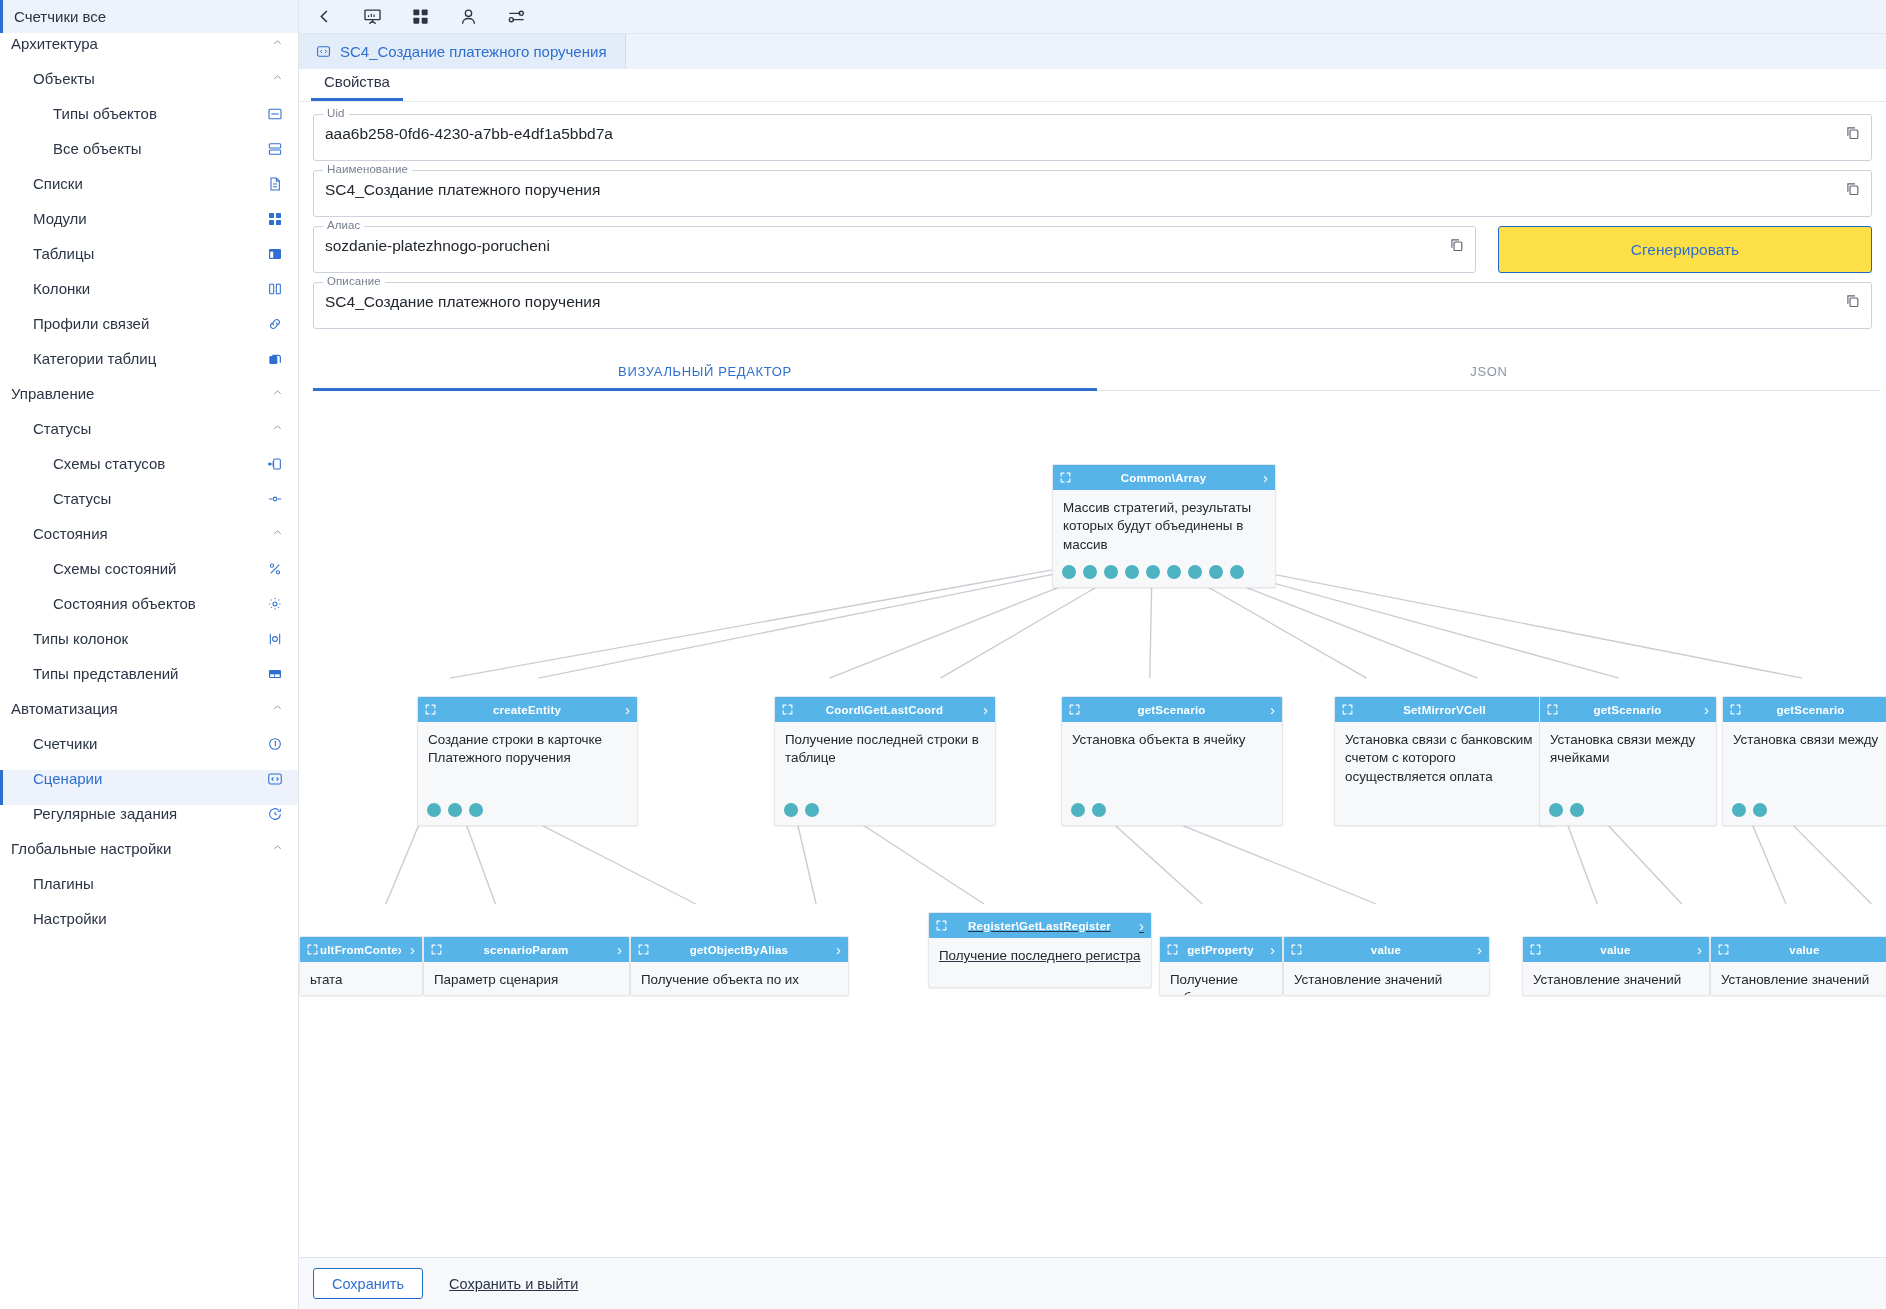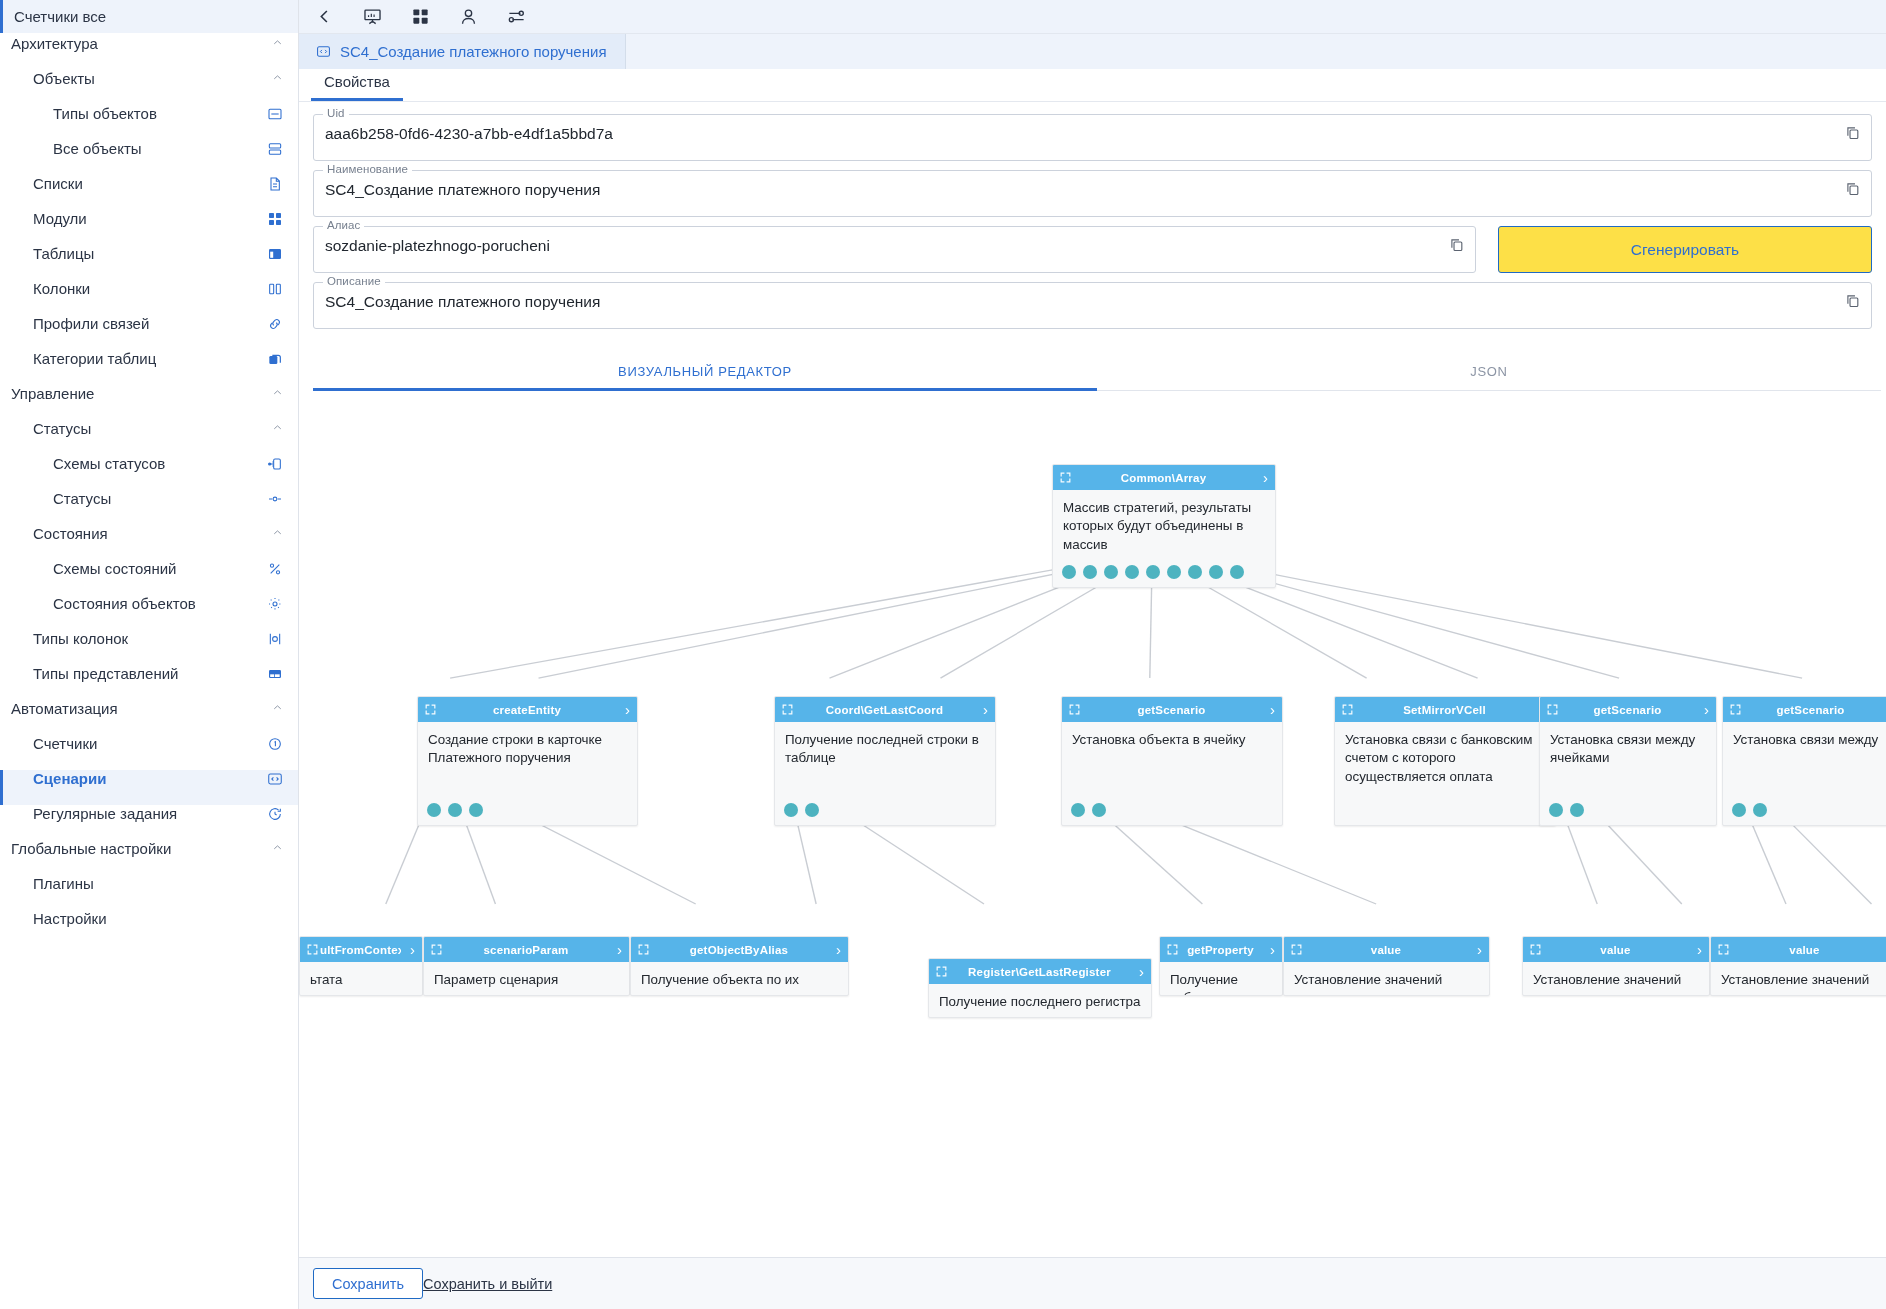--- a/index.html
+++ b/index.html
@@ -26,21 +26,21 @@
   .side-top span { font-size:15px; color:#2b3445; }
   .side-list { flex:1; padding-top:2px; }
   .srow {
     height:35px; display:flex; 
     padding-right:14px; position:relative; cursor:pointer;
   }
   .srow .lbl { flex:1; font-size:15px; color:#2b3445; white-space:nowrap; }
   .srow.lvl0 .lbl { padding-left:11px; }
   .srow.lvl1 .lbl { padding-left:33px; }
   .srow.lvl2 .lbl { padding-left:53px; }
-  .srow.active { background:#eef3fb;font-weight:bold; }
+  .srow.active { background:#eef3fb; }
   .srow.active::before {
     content:""; position:absolute; left:0; top:0; bottom:0; width:3px; background:#2f6fd0;
   }
   .srow.active .lbl { color:#2f6fd0; }
   .chev {
     width:14px; height:14px; color:#8b94a4; display:flex;
     align-items:center; justify-content:center;
   }
   .chev svg { width:13px; height:13px; }
   .ic { width:18px; height:18px; display:flex; align-items:center; justify-content:center; color:#2f6fd0;}
@@ -130,21 +130,21 @@
     letter-spacing:.2px; white-space:nowrap; overflow:hidden;
   }
   .nhead .arr { width:14px; flex:none; font-size:15px; line-height:1; text-align:right;}
   .nbody { padding:9px 10px 4px 10px; font-size:13.4px; color:#23282f; line-height:1.37; }
   .ports { position:absolute; bottom:8px; left:9px; display:flex; gap:7px; }
   .port { width:14px;height:14px;border-radius:50%;background:#4db3c0; }
 
   
   .bottombar {
     height:52px; background:#f6f8fb; border-top:1px solid #dfe3ea;
-    display:flex; align-items:center; padding-left:14px;
+    display:flex; align-items:center; gap:26px; padding-left:14px;
   }
   .savebtn {
     border:1px solid #1f6ac4; color:#2f6fd0; background:#fff;
     height:31px; padding:0 18px; border-radius:3px; font-size:14.5px;
     cursor:pointer; font-family:"Liberation Sans",sans-serif;
   }
   .savelink { color:#2b3445; font-size:14.5px; text-decoration:underline; cursor:pointer; }
 </style>
 </head>
 <body>
@@ -697,21 +697,21 @@
                   <path d="M14 20h6v-6"></path>
                   <path d="M20 10V4h-6"></path>
                   <path d="M4 14v6h6"></path>
                 </svg>
               </span>
               <span class="ttl">getObjectByAlias</span>
               <span class="arr">›</span>
             </div>
             <div class="nbody">Получение объекта по их алиасу</div>
           </div>
-          <div class="node" style="left: 629px; top: 567px; width: 224px; height: 60px;">
+          <div class="node" style="left: 629px; top: 521px; width: 224px; height: 76px; text-decoration: underline;">
             <div class="nhead">
               <span class="exp">
                 <svg viewBox="0 0 24 24" fill="none" stroke="currentColor" stroke-width="2.2">
                   <path d="M10 4H4v6"></path>
                   <path d="M14 20h6v-6"></path>
                   <path d="M20 10V4h-6"></path>
                   <path d="M4 14v6h6"></path>
                 </svg>
               </span>
               <span class="ttl">Register\GetLastRegister</span>

